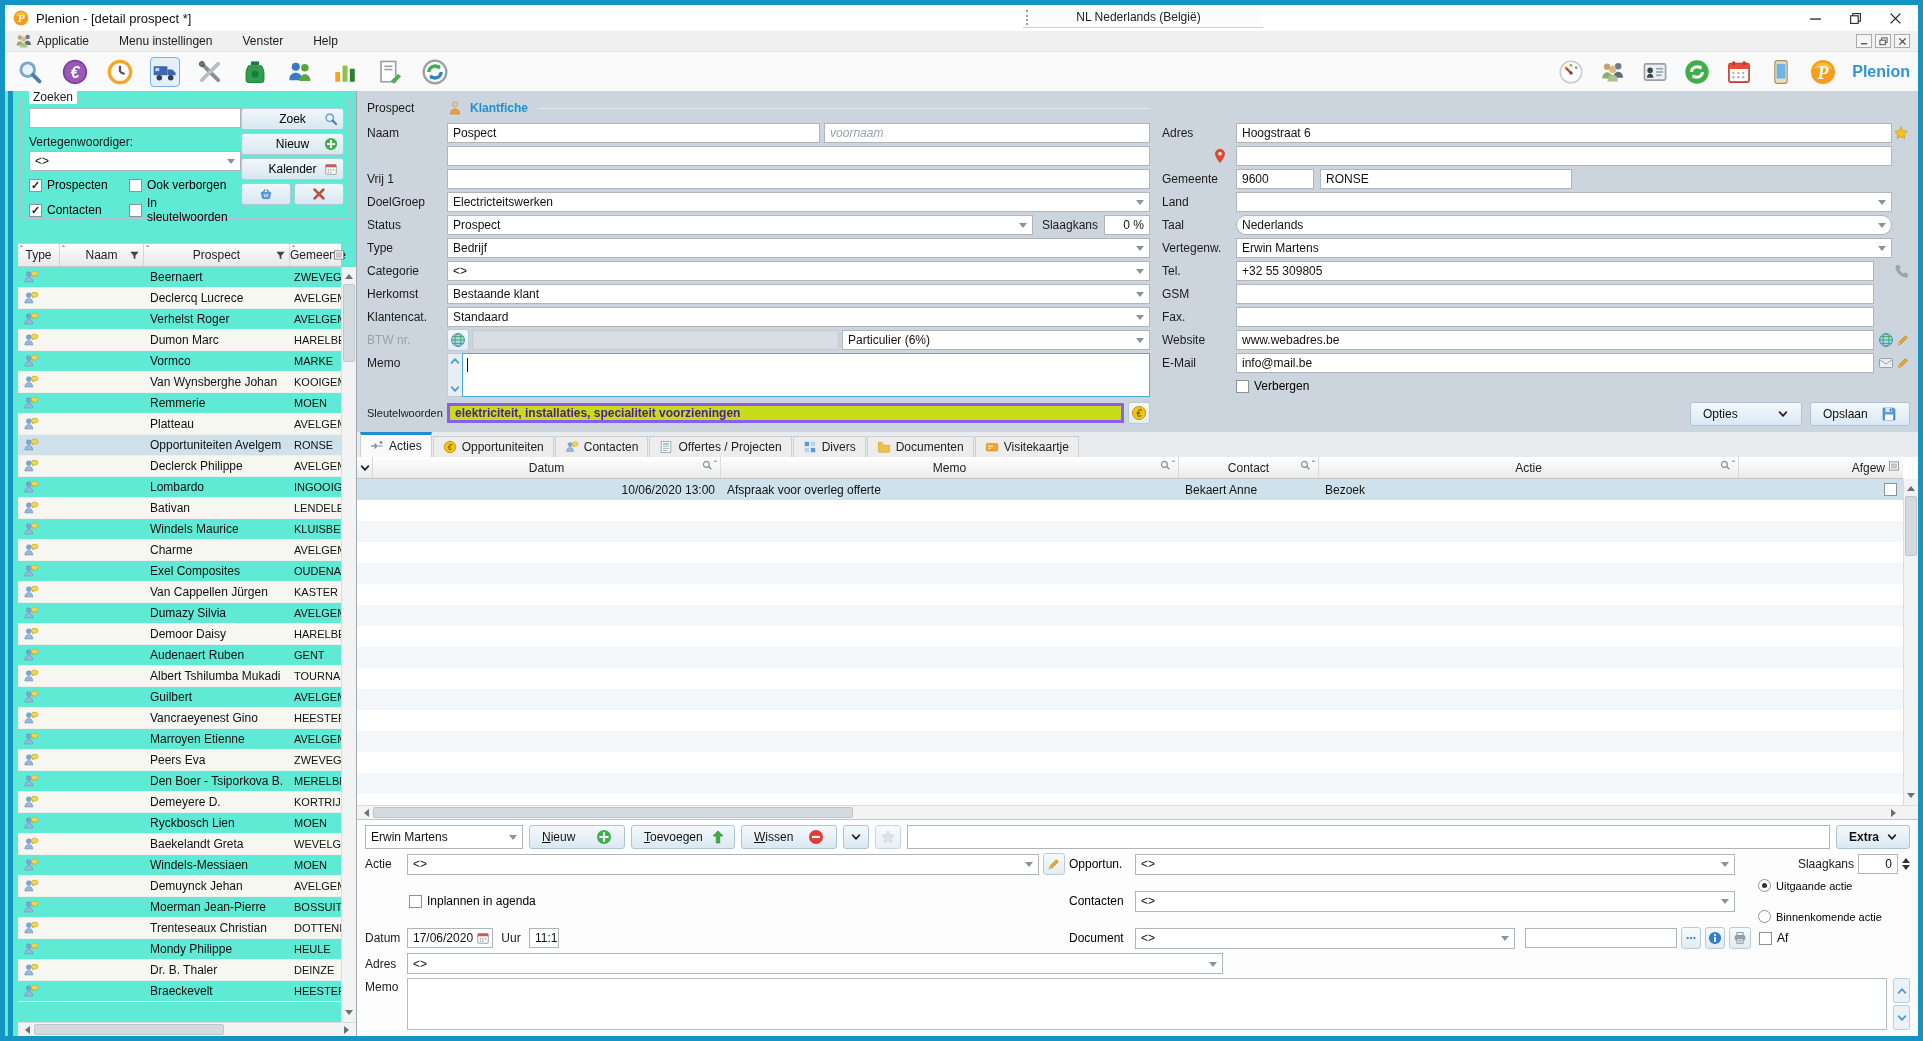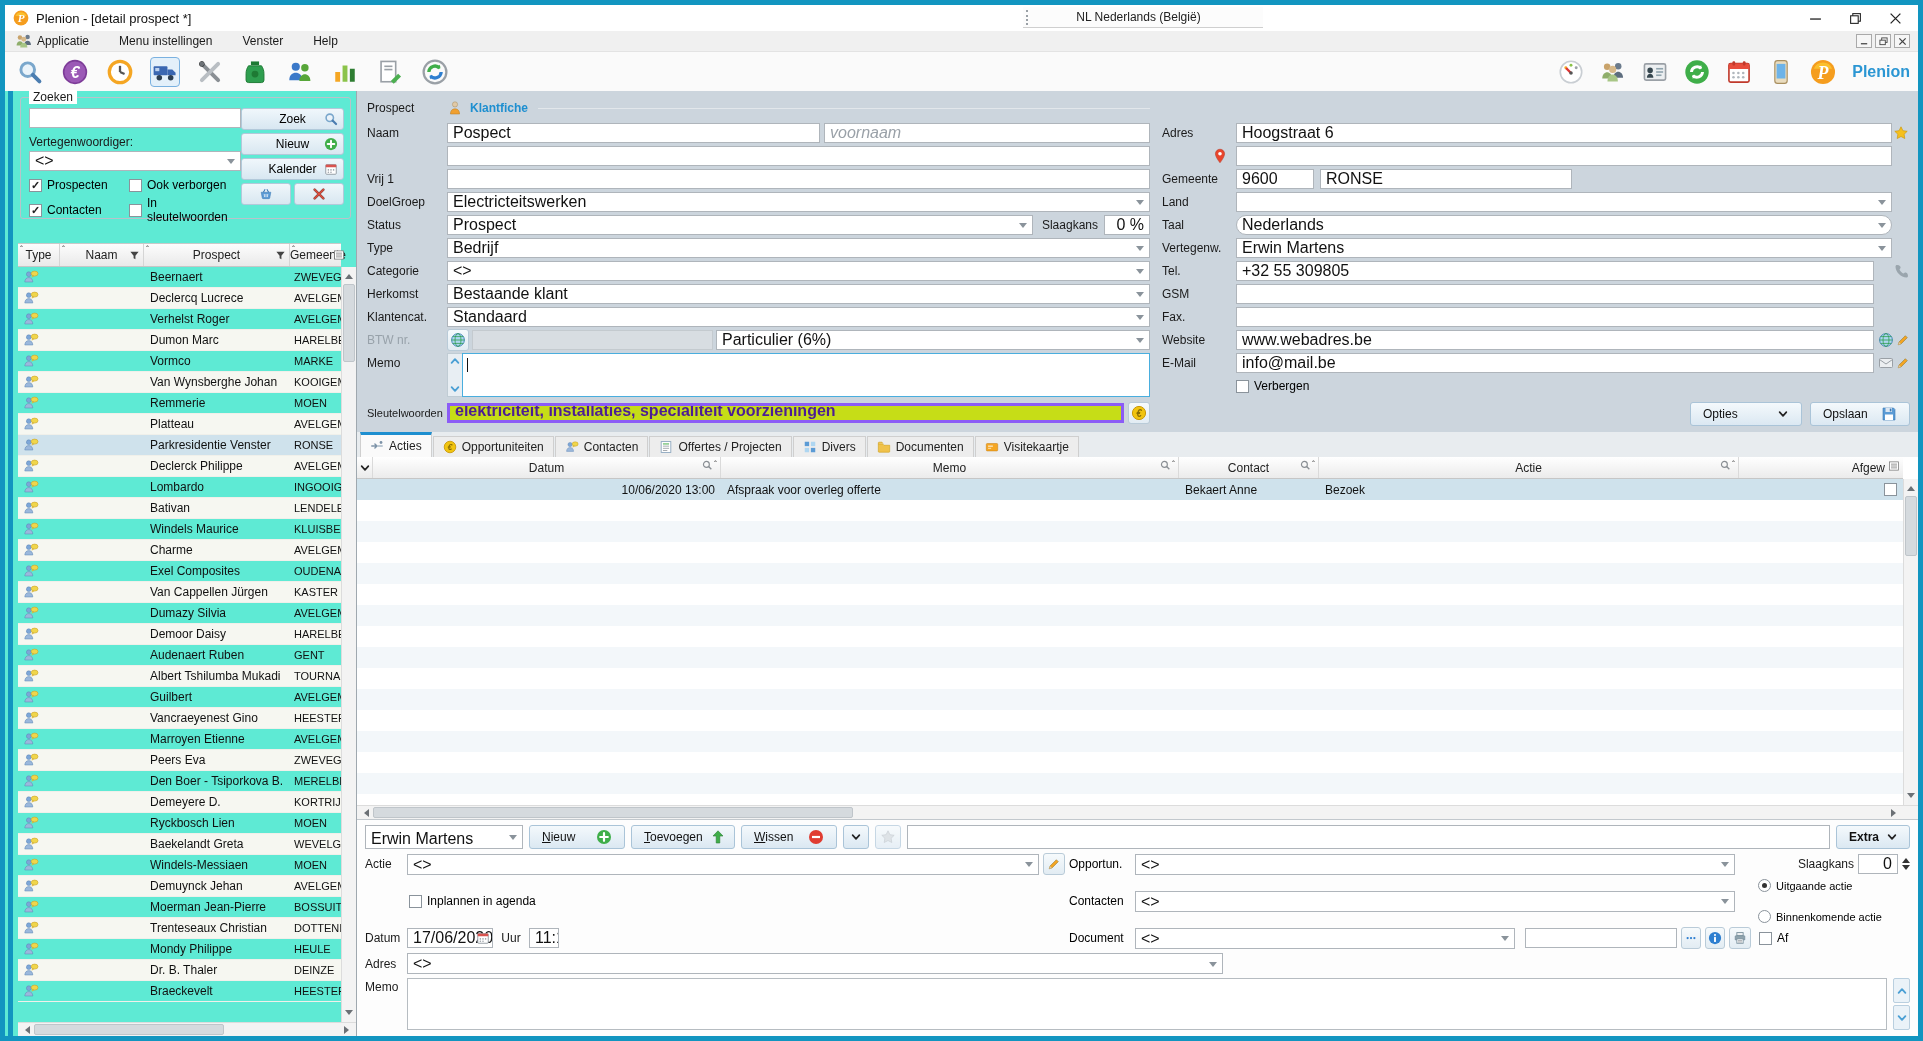--- a/index.html
+++ b/index.html
@@ -31,21 +31,21 @@
   .tb-left { display:flex; gap:15px; align-items:center; }
   .tbtn { width:30px; height:30px; display:flex; align-items:center; justify-content:center; border-radius:4px; }
   .tbtn .ic { width:26px; height:26px; }
   .tb-sel { border:1px solid #7ab1e0; background:#e3f0fa; }
   .tb-right { position:absolute; right:8px; display:flex; gap:12px; align-items:center; }
   .brand { font-size:16px; font-weight:bold; color:#2b96d3; margin-left:2px; }
   
   .ic { display:inline-block; width:16px; height:16px; flex:none; line-height:0; }
   .ic svg { width:100%; height:100%; }
   .ic14 { width:14px; height:14px; } .ic12 { width:12px; height:12px; } .ic11 { width:11px; height:11px; } .ic18 { width:18px; height:18px; }
-  .txt { background:#fff; border:1px solid #afb5bb; height:20px; display:flex; align-items:flex-end; padding:0 5px; font-size:16px; color:#111; overflow:hidden; white-space:nowrap; }
+  .txt { background:#fff; border:1px solid #afb5bb; height:20px; display:flex; align-items:center; padding:0 5px; font-size:12px; color:#111; overflow:hidden; white-space:nowrap; }
   .dd { position:relative; padding-right:18px; }
   .dd::after { content:''; position:absolute; right:5px; top:50%; margin-top:-2px;
                border:4px solid transparent; border-top:5px solid #8a939b; }
   .dis { background:#d8dde2; border-color:#c4cacf; }
   .lbl { font-size:12px; color:#1a1a1a; }
   .cb { width:13px; height:13px; border:1px solid #8a939b; background:#fff; flex:none; display:flex; align-items:center; justify-content:center; }
   .cb.checked::after { content:'✓'; font-size:11px; font-weight:bold; color:#222; line-height:1; }
   .radio { width:13px; height:13px; border:1px solid #8a939b; border-radius:50%; background:#fff; flex:none; display:flex; align-items:center; justify-content:center; }
   .radio.sel::after { content:''; width:5px; height:5px; border-radius:50%; background:#333; }
   .lite-btn { height:24px; display:inline-flex; align-items:center; justify-content:center; gap:7px; padding:0 12px;
@@ -619,21 +619,21 @@
                 <div class="sb-row sbt-cols sel">
                   <div class="c-type">
                     <i class="ic"><svg viewBox="0 0 16 16">
                         <circle cx="5.8" cy="5.2" r="2.4" fill="#7da7d8" stroke="#5b84b5" stroke-width="0.5"></circle>
                         <path d="M1.8 13c0-3 1.9-4.4 4-4.4s4 1.4 4 4.4z" fill="#9bb8dc" stroke="#5b84b5" stroke-width="0.5"></path>
                         <ellipse cx="11.6" cy="4.6" rx="3.4" ry="2.5" fill="#f0d64b" stroke="#c9a227" stroke-width="0.6"></ellipse>
                         <path d="M9.6 6.6l-.8 1.6 2-1z" fill="#f0d64b" stroke="#c9a227" stroke-width="0.4"></path>
                       </svg></i>
                   </div>
                   <div class="c-pros"></div>
-                  <div class="c-pros">Parkresidentie Venster</div>
+                  <div class="c-pros">Opportuniteiten Avelgem</div>
                   <div class="c-gem">RONSE</div>
                 </div>
                 <div class="sb-row sbt-cols">
                   <div class="c-type">
                     <i class="ic"><svg viewBox="0 0 16 16">
                         <circle cx="5.8" cy="5.2" r="2.4" fill="#7da7d8" stroke="#5b84b5" stroke-width="0.5"></circle>
                         <path d="M1.8 13c0-3 1.9-4.4 4-4.4s4 1.4 4 4.4z" fill="#9bb8dc" stroke="#5b84b5" stroke-width="0.5"></path>
                         <ellipse cx="11.6" cy="4.6" rx="3.4" ry="2.5" fill="#f0d64b" stroke="#c9a227" stroke-width="0.6"></ellipse>
                         <path d="M9.6 6.6l-.8 1.6 2-1z" fill="#f0d64b" stroke="#c9a227" stroke-width="0.4"></path>
                       </svg></i>
@@ -1068,21 +1068,21 @@
             <span class="icon-btn">
                 <i class="ic"><svg viewBox="0 0 16 16">
                     <circle cx="8" cy="8" r="6.4" fill="#aed6f1" stroke="#2874a6" stroke-width="0.8"></circle>
                     <ellipse cx="8" cy="8" rx="3" ry="6.4" fill="none" stroke="#2e9e4f" stroke-width="0.8"></ellipse>
                     <path d="M1.6 8h12.8M2.6 4.6h10.8M2.6 11.4h10.8" stroke="#2e9e4f" stroke-width="0.8" fill="none"></path>
                   </svg></i>
               </span>
             <div class="txt dis" style="flex:1;margin-left:3px;">
                 <span></span>
               </div>
-            <div class="txt dd" style="width:434px;flex:none;margin-left:3px;">
+            <div class="txt dd" style="width:308px;flex:none;margin-left:3px;">
                 <span>Particulier (6%)</span>
               </div>
           </div>
           <div class="frow memo-row">
             <span class="fl-label" style="padding-top:3px;">Memo</span>
             <div class="memo-strip">
               <i class="ic ic12"><svg viewBox="0 0 16 16">
                     <path d="M3.5 10.5L8 5.5l4.5 5" stroke="#4a9fd4" stroke-width="2.4" fill="none" stroke-linecap="round" stroke-linejoin="round"></path>
                   </svg></i>
               <i class="ic ic12"><svg viewBox="0 0 16 16">

